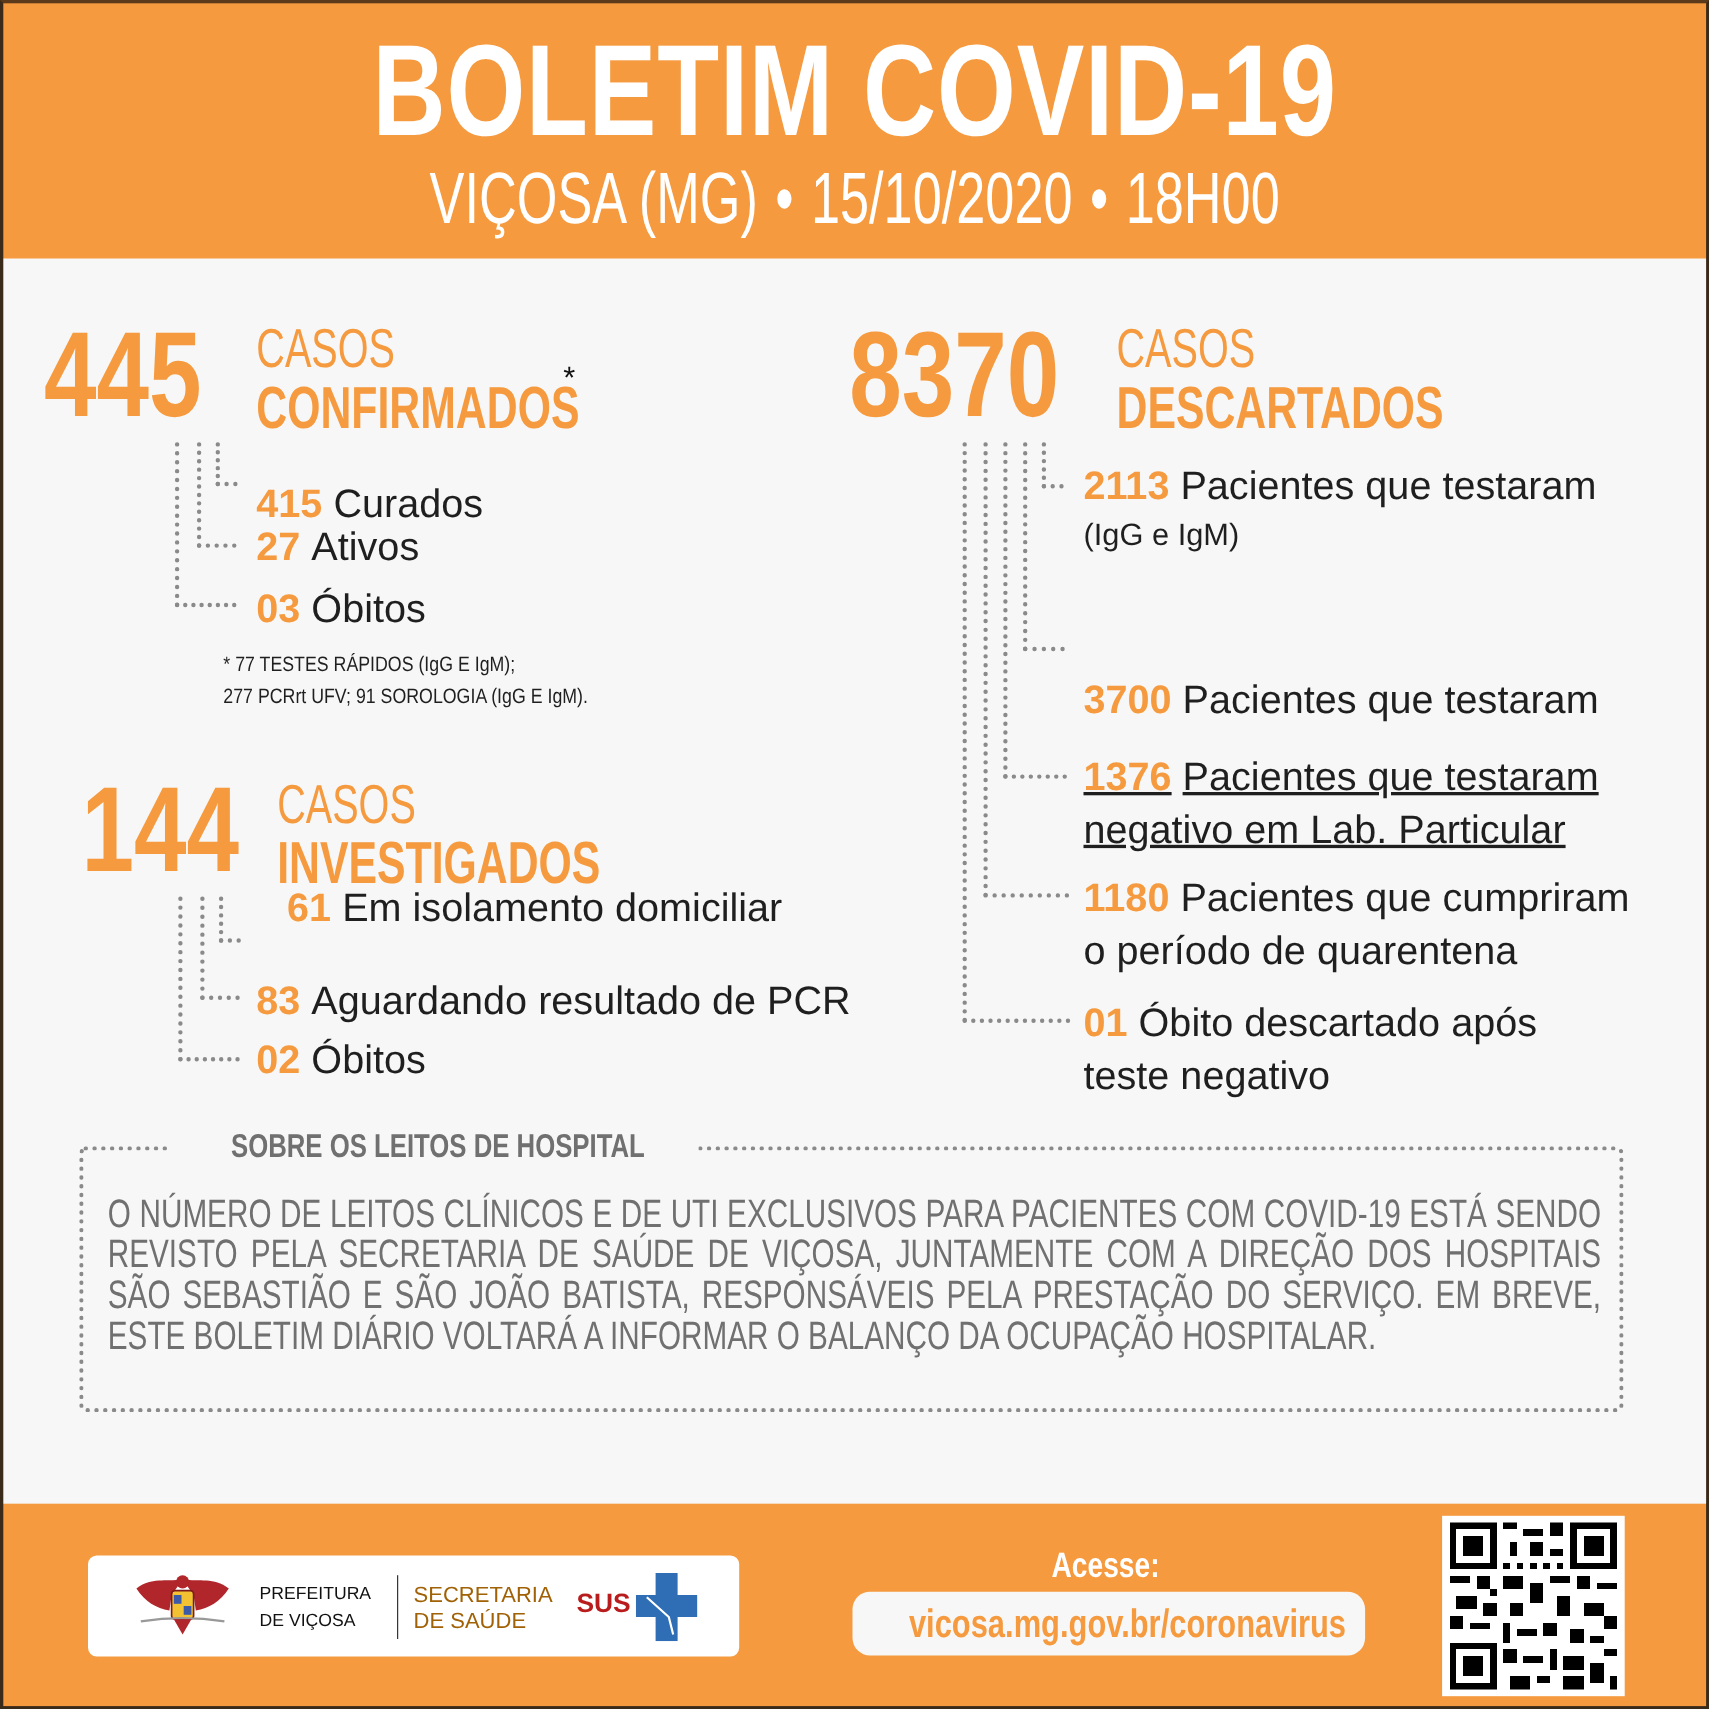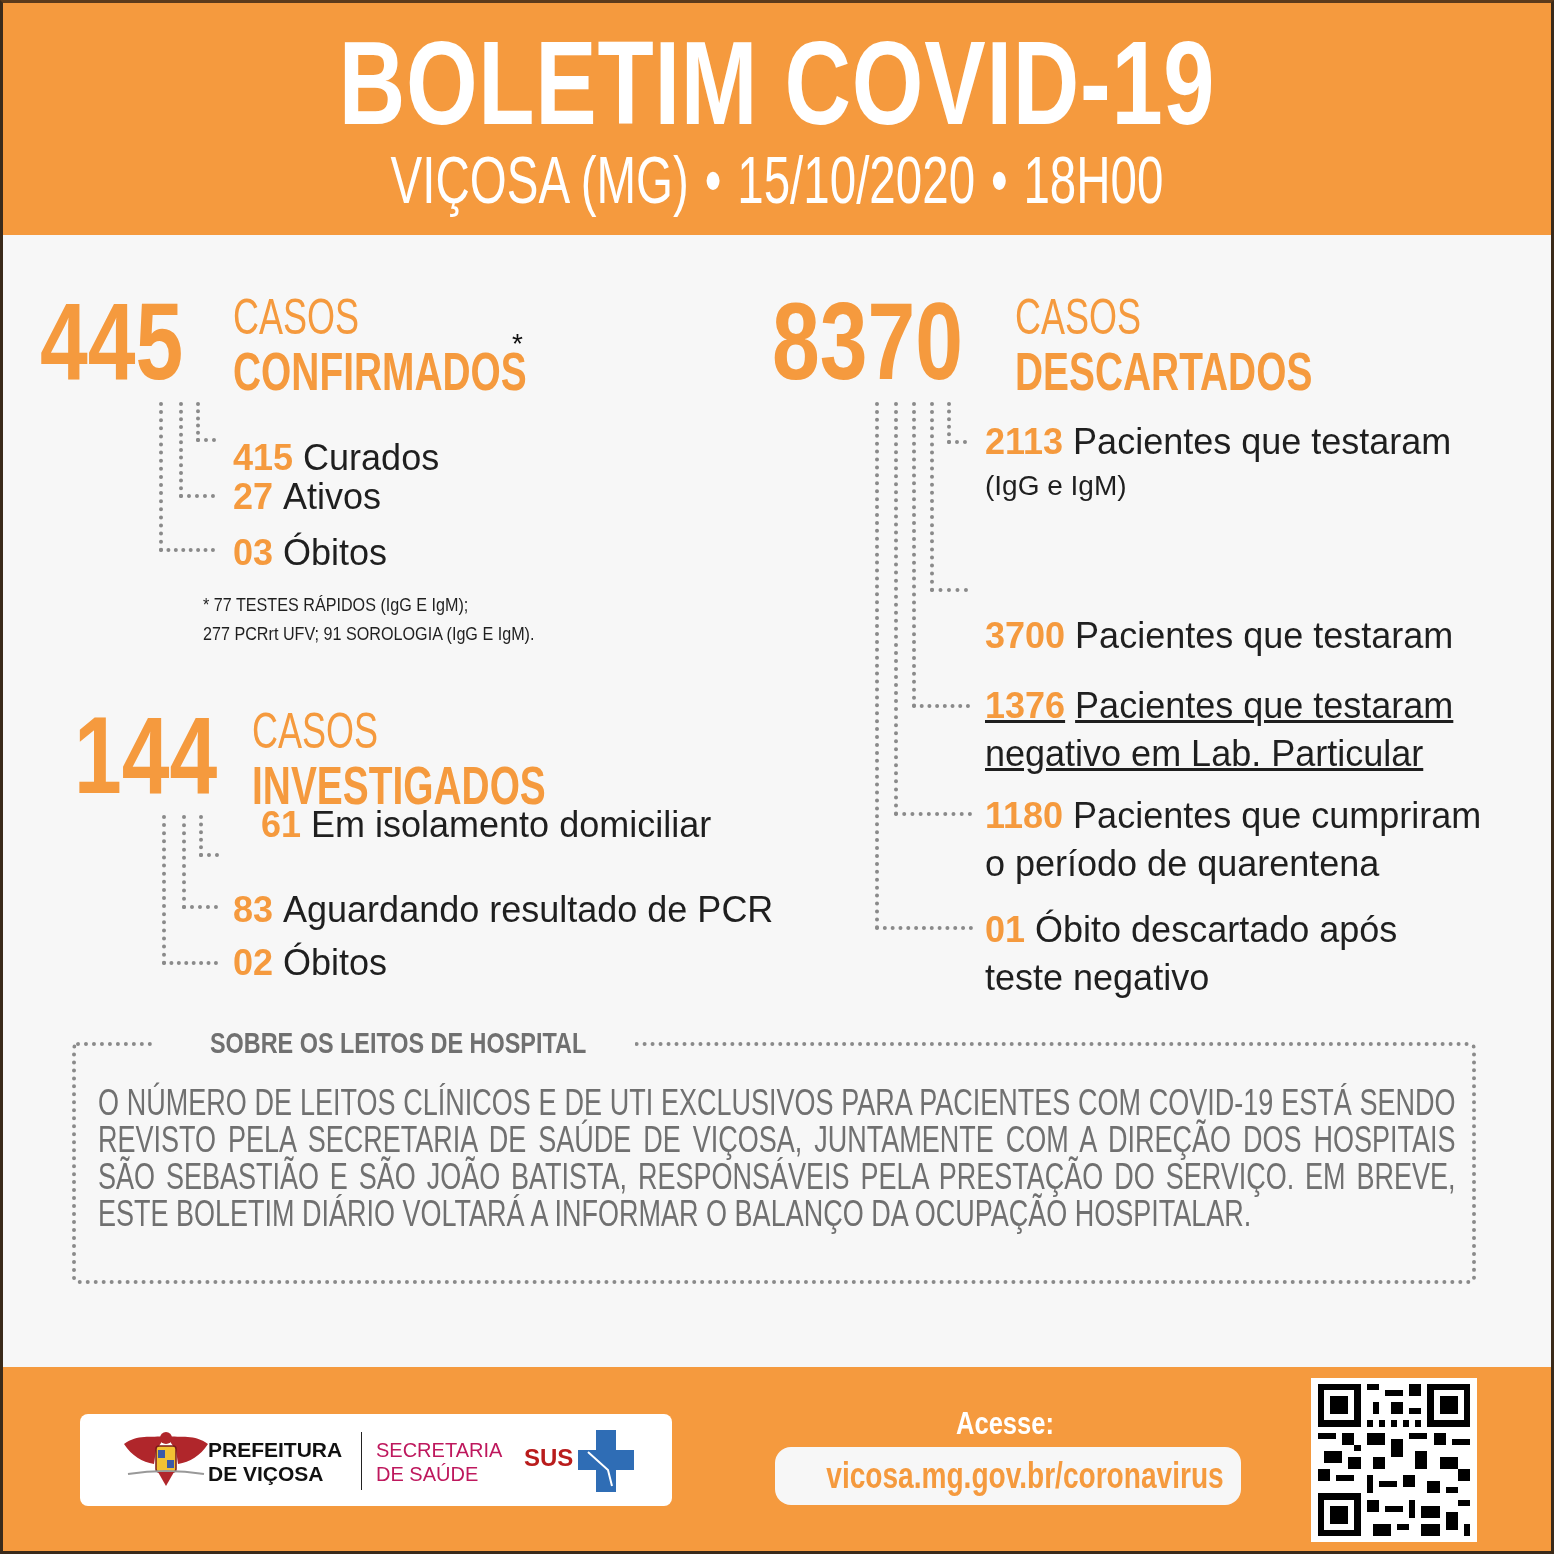--- a/index.html
+++ b/index.html
@@ -31,23 +31,23 @@
   
   .hospbox { position: absolute; left: 72px; top: 1042px; width: 1404px; height: 242px; border: 4px dotted #8a8a8a; border-radius: 6px; }
   .hosp-title-wrap { position: absolute; left: 155px; top: 1022px; width: 480px; height: 40px; background: #f7f7f7; }
   .hosp-title { position: absolute; left: 210px; top: 1026px; font-size: 30px; font-weight: bold; color: #707070; transform: scaleX(0.78); transform-origin: left top; white-space: nowrap; }
   .hosp-text { position: absolute; left: 98px; top: 1084px; width: 1810px; font-size: 36px; line-height: 37px; color: #707070; text-transform: uppercase; transform: scaleX(0.75); transform-origin: left top; text-align: justify; }
 
   
   .footer { position: absolute; left: 0; top: 1367px; width: 1554px; height: 187px; background: #f59a3e; }
   .logo-card { position: absolute; left: 80px; top: 1414px; width: 592px; height: 92px; background: #fff; border-radius: 8px; }
   .crest { position: absolute; left: 120px; top: 1428px; width: 92px; height: 66px; }
-  .pref { position: absolute; left: 208px; top: 1438px; font-size: 21px; font-weight: bold; color: #111; line-height: 24px; }
+  .pref { position: absolute; left: 236px; top: 1438px; font-size: 16px; font-weight: normal; color: #111; line-height: 24px; }
   .sepline { position: absolute; left: 361px; top: 1432px; width: 1px; height: 58px; background: #222; }
-  .secr { position: absolute; left: 376px; top: 1438px; font-size: 20px; color: #be185d; line-height: 24px; }
+  .secr { position: absolute; left: 376px; top: 1438px; font-size: 20px; color: #a16207; line-height: 24px; }
   .sus { position: absolute; left: 520px; top: 1428px; width: 120px; height: 66px; }
   .acesse { position: absolute; left: 900px; top: 1405px; width: 210px; text-align: center; font-size: 32px; font-weight: bold; color: #fff; transform: scaleX(0.8); transform-origin: center top; }
   .url-pill { position: absolute; left: 775px; top: 1447px; width: 466px; height: 58px; background: #f7f7f7; border-radius: 16px; }
   .url-text { position: absolute; left: 775px; top: 1454px; width: 466px; text-align: center; font-size: 36px; font-weight: bold; color: #f59a3e; transform: scaleX(0.78); transform-origin: center top; white-space: nowrap; line-height: 44px; }
   .qr { position: absolute; left: 1311px; top: 1378px; width: 166px; height: 164px; background: #fff; padding: 6px; }
 </style>
 </head>
 <body>
 
 <div class="frame"></div>

